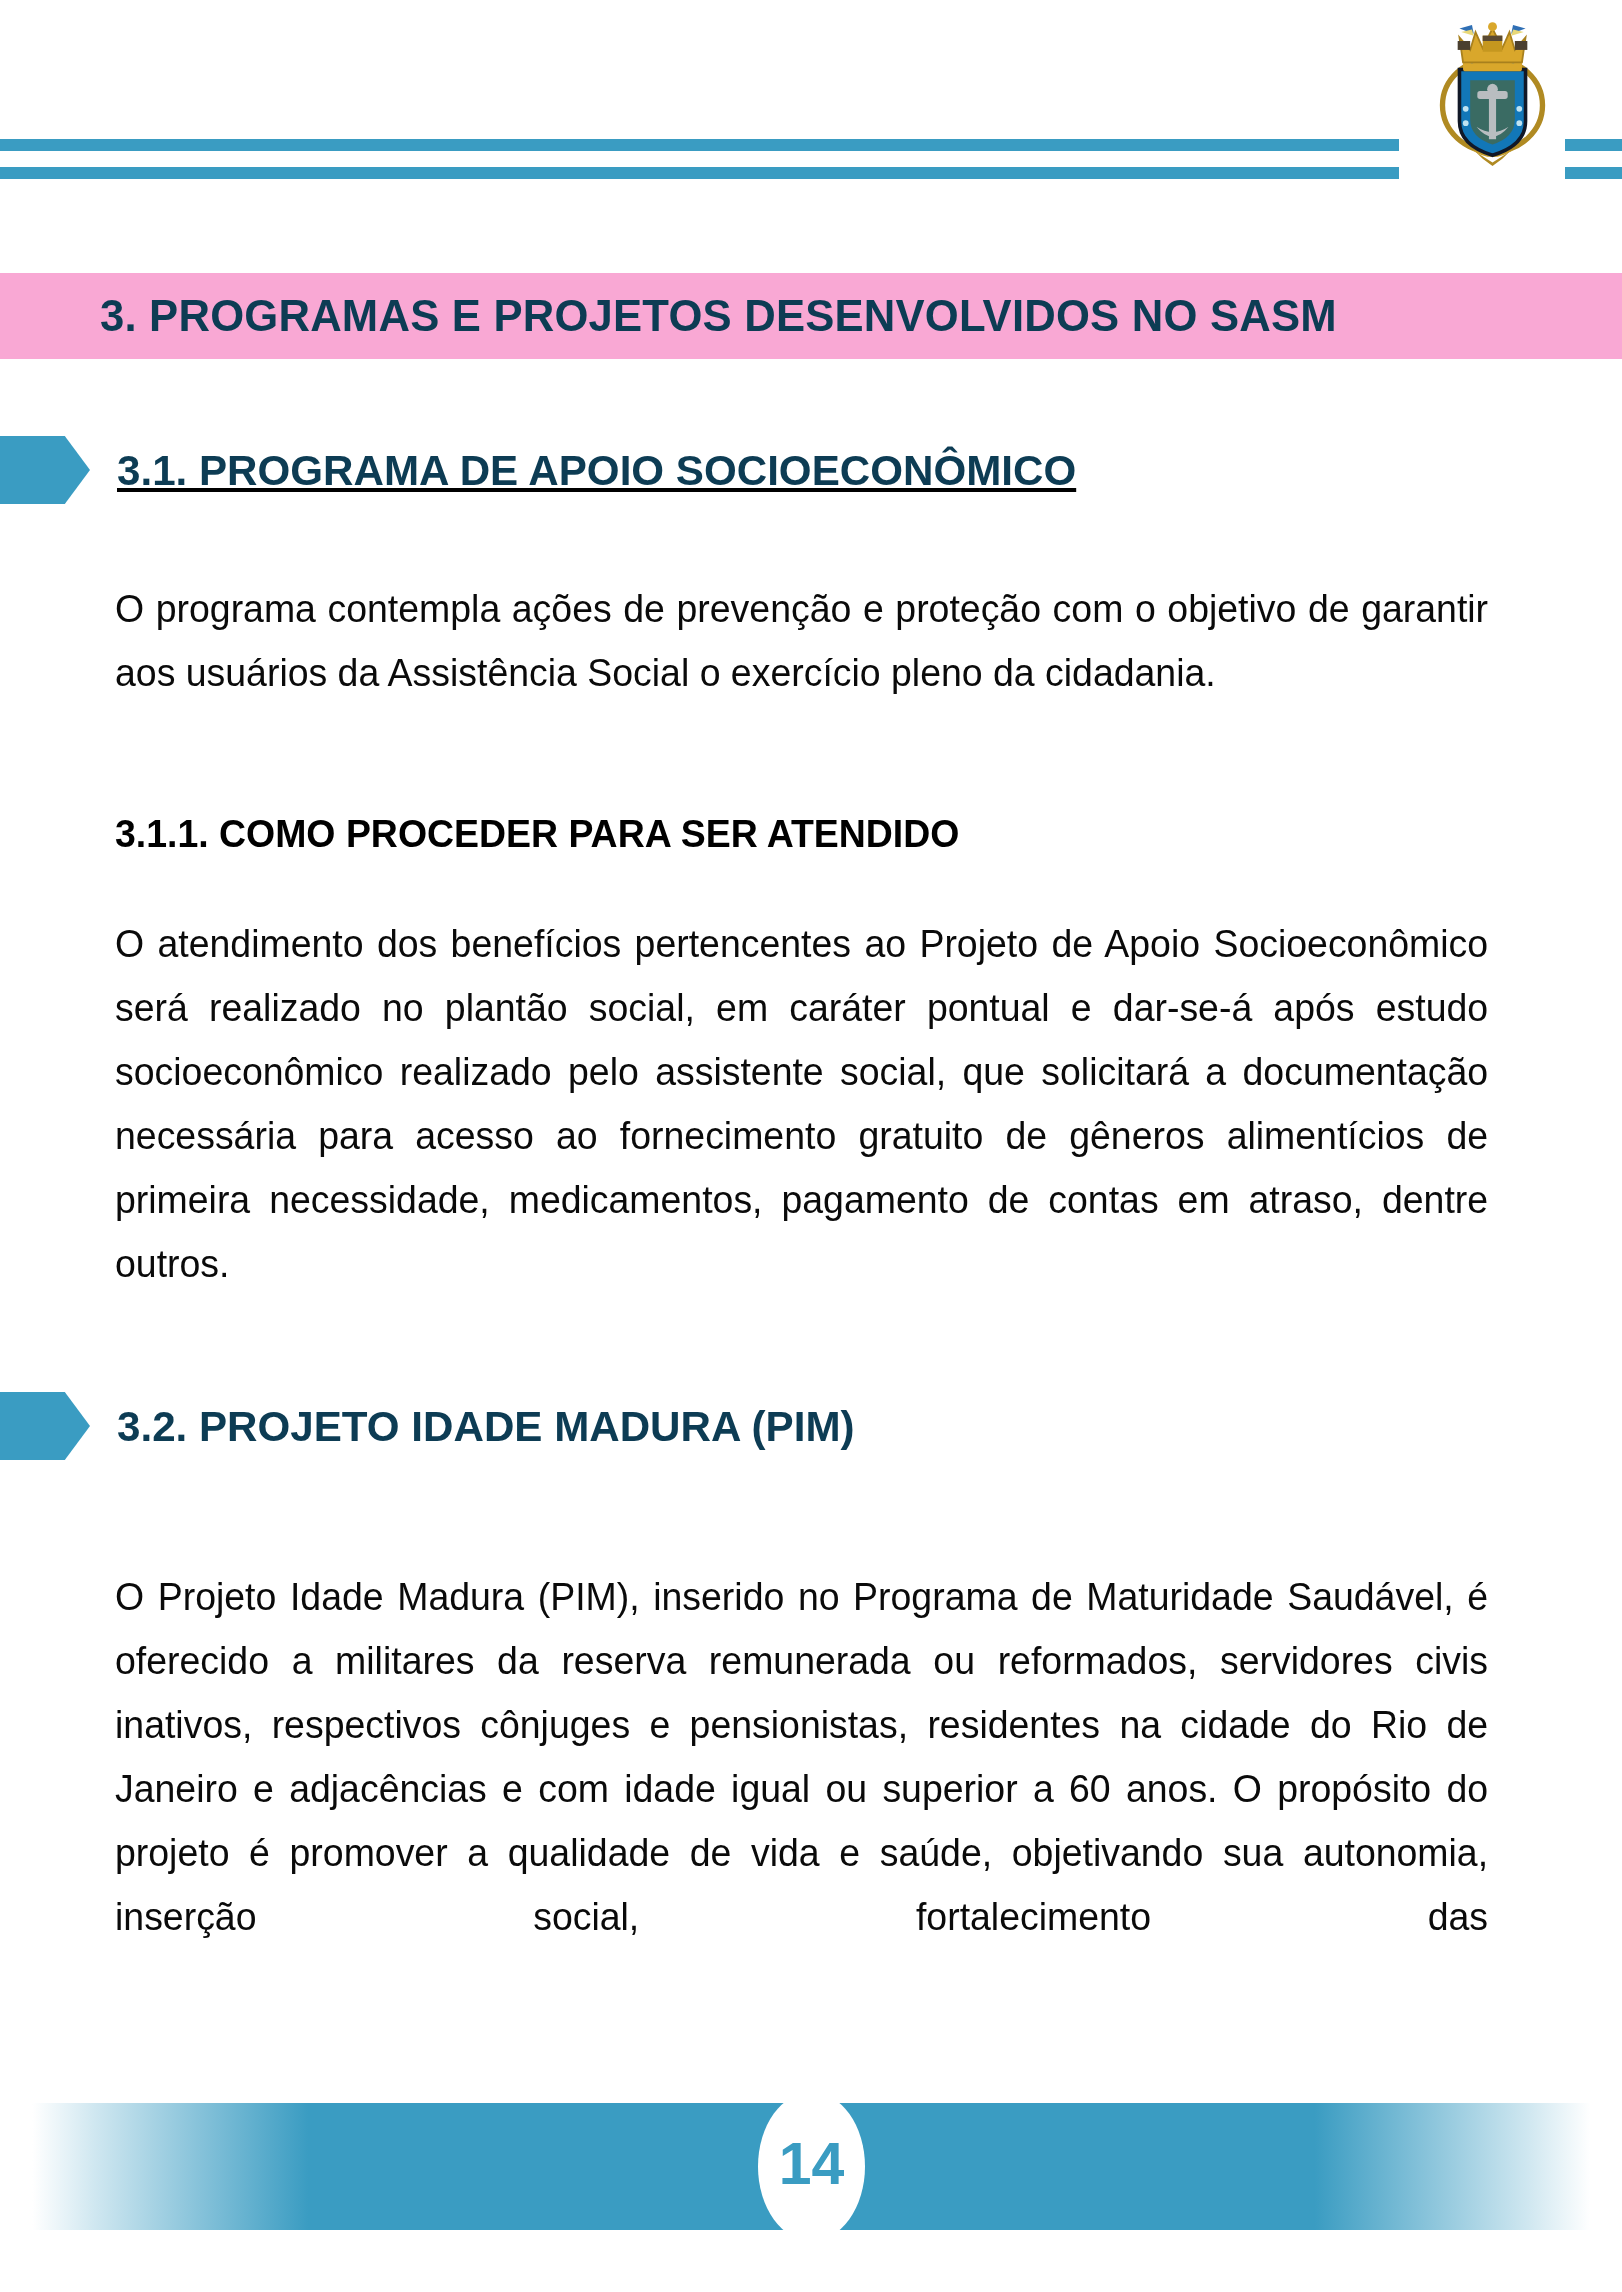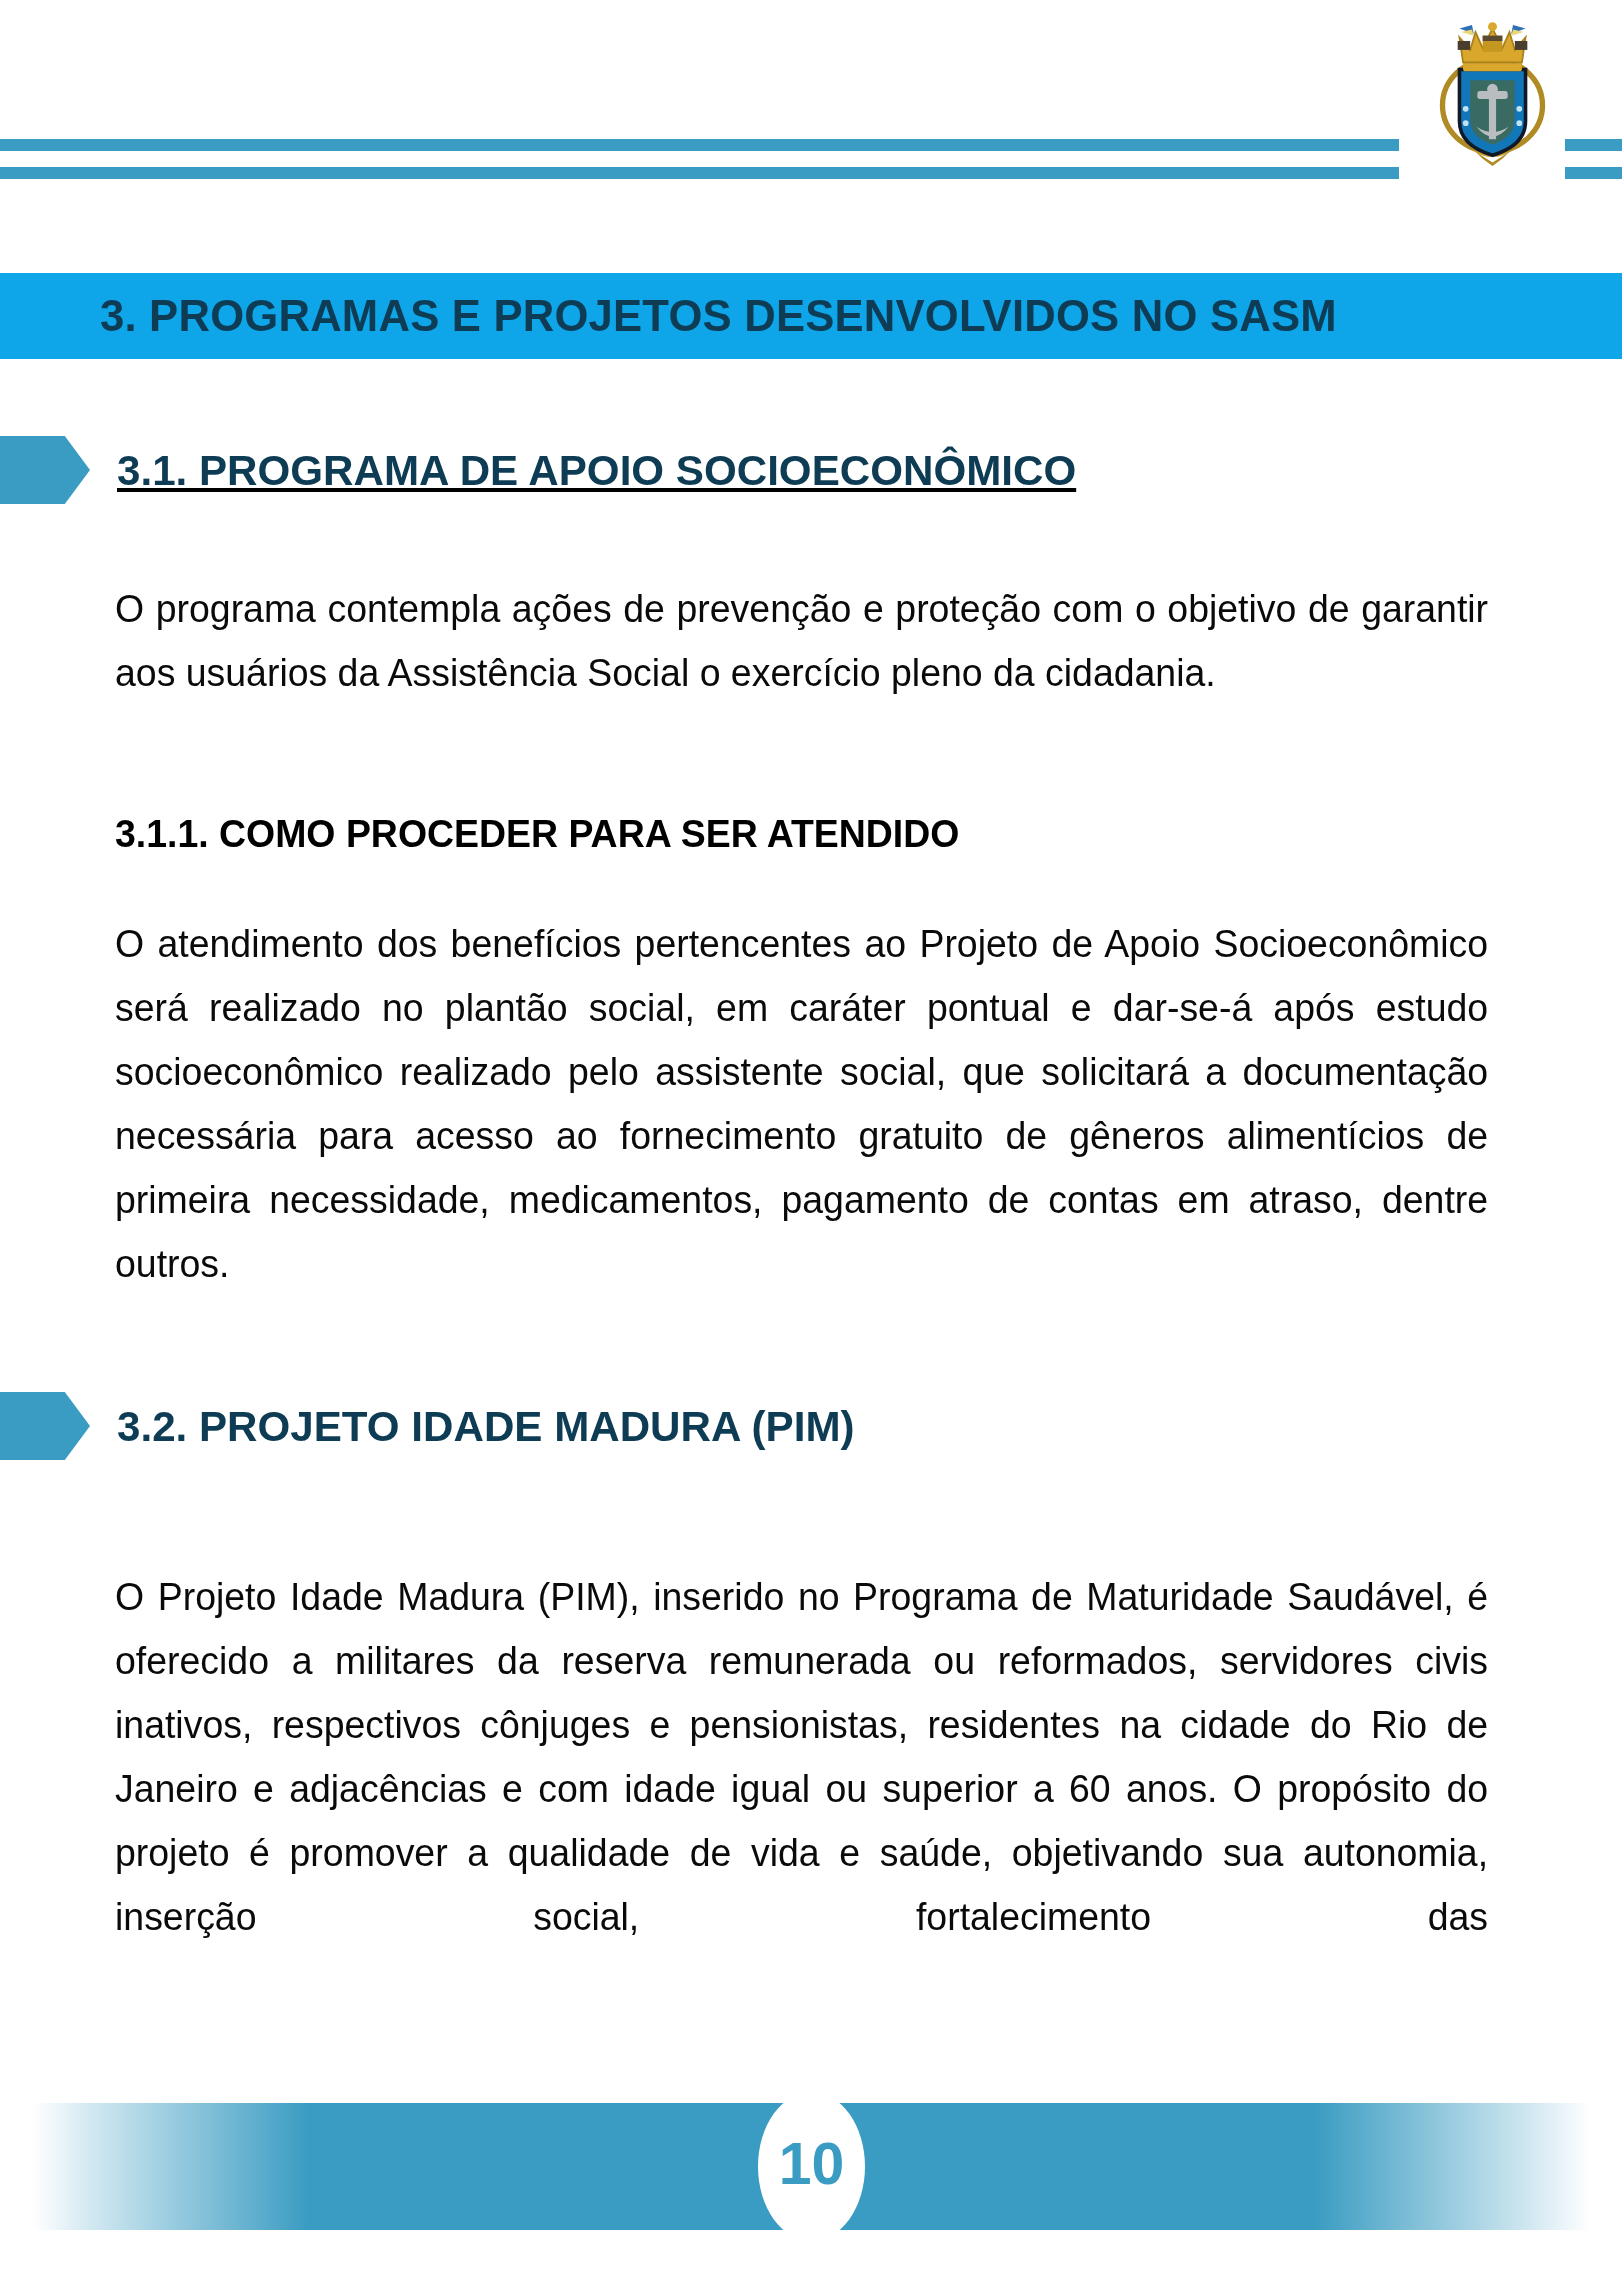--- a/index.html
+++ b/index.html
@@ -36,21 +36,21 @@
     height: 150px;
   }
 
   
   .chapter-band {
     position: absolute;
     left: 0;
     top: 273px;
     width: 1623px;
     height: 86px;
-    background: #0ea5e9;
+    background: #f9a8d4;
     display: flex;
     align-items: center;
   }
   .chapter-title {
     margin-left: 100px;
     font-size: 45px;
     font-weight: bold;
     color: #0d3c54;
     letter-spacing: 0.2px;
     transform: scaleX(0.97);
@@ -223,15 +223,15 @@
 
 <div class="section-head" style="top: 1392px;">
   <div class="arrow-marker"></div>
   <div class="section-title">3.2. PROJETO IDADE MADURA (PIM)</div>
 </div>
 
 <div class="para last-flush" style="top: 1565px;">O Projeto Idade Madura (PIM), inserido no Programa de Maturidade Saudável, é oferecido a militares da reserva remunerada ou reformados, servidores civis inativos, respectivos cônjuges e pensionistas, residentes na cidade do Rio de Janeiro e adjacências e com idade igual ou superior a 60 anos. O propósito do projeto é promover a qualidade de vida e saúde, objetivando sua autonomia, inserção social, fortalecimento das</div>
 
 <div class="footer-bar"></div>
 <div class="page-badge">
-  <span class="page-num">10</span>
+  <span class="page-num">14</span>
 </div>
 
 
 </body></html>

